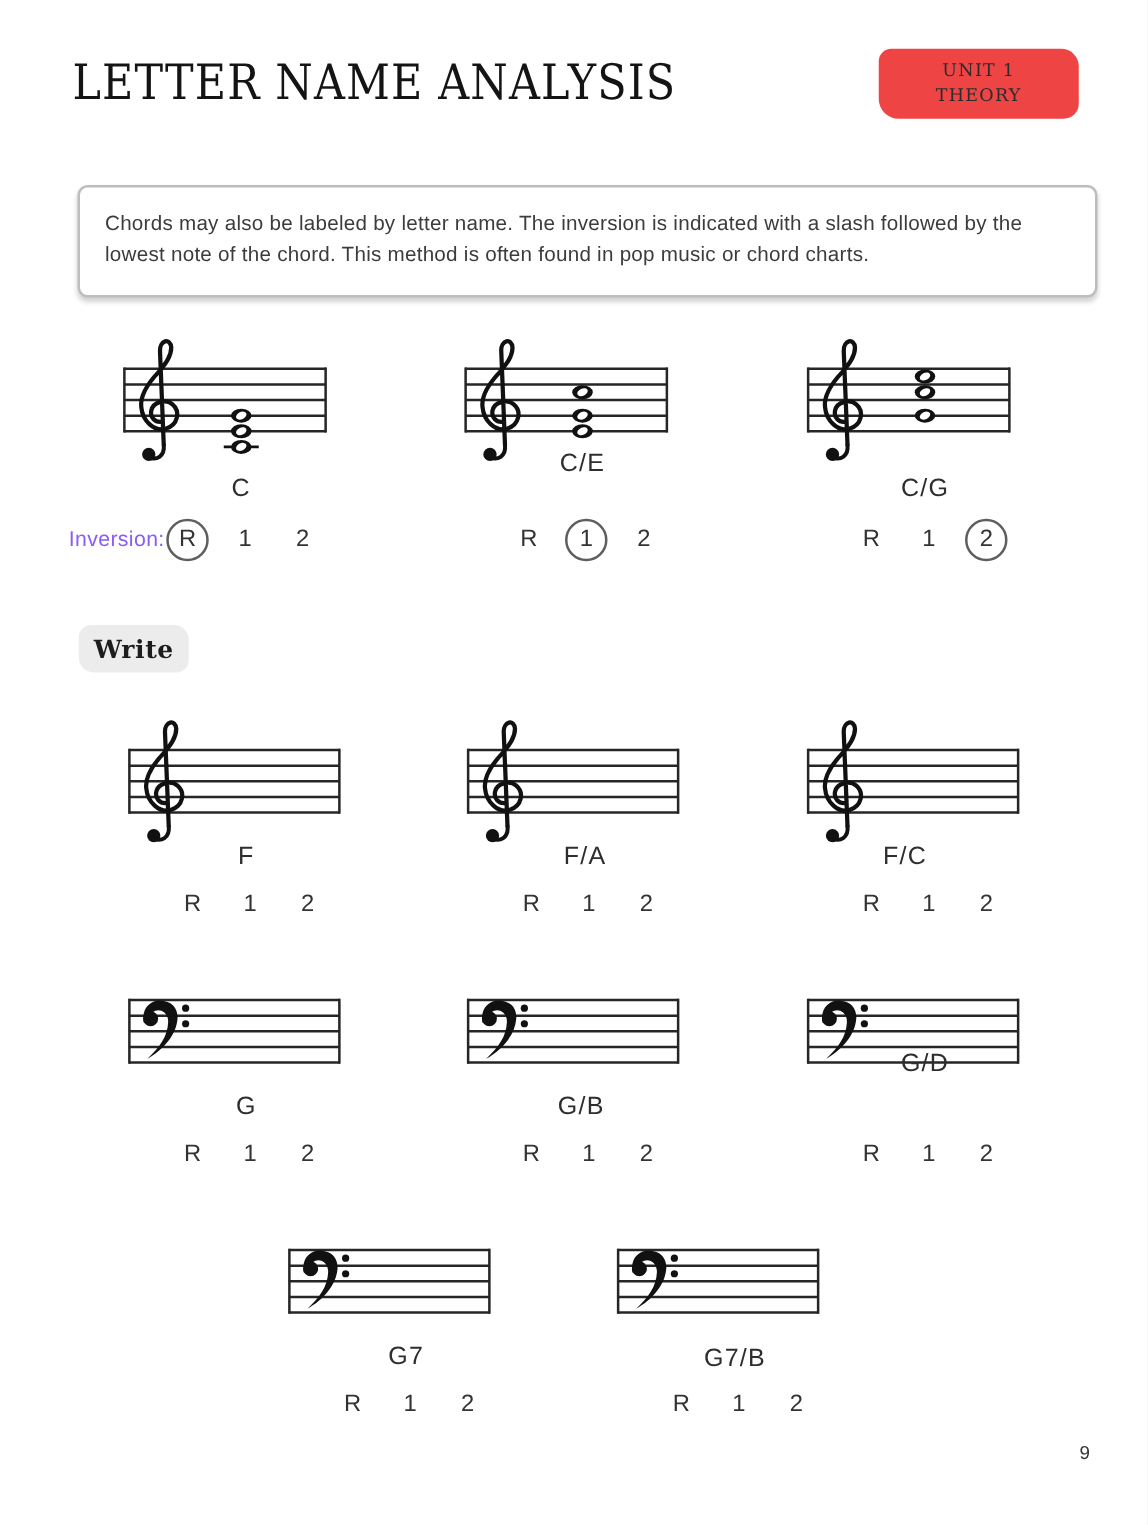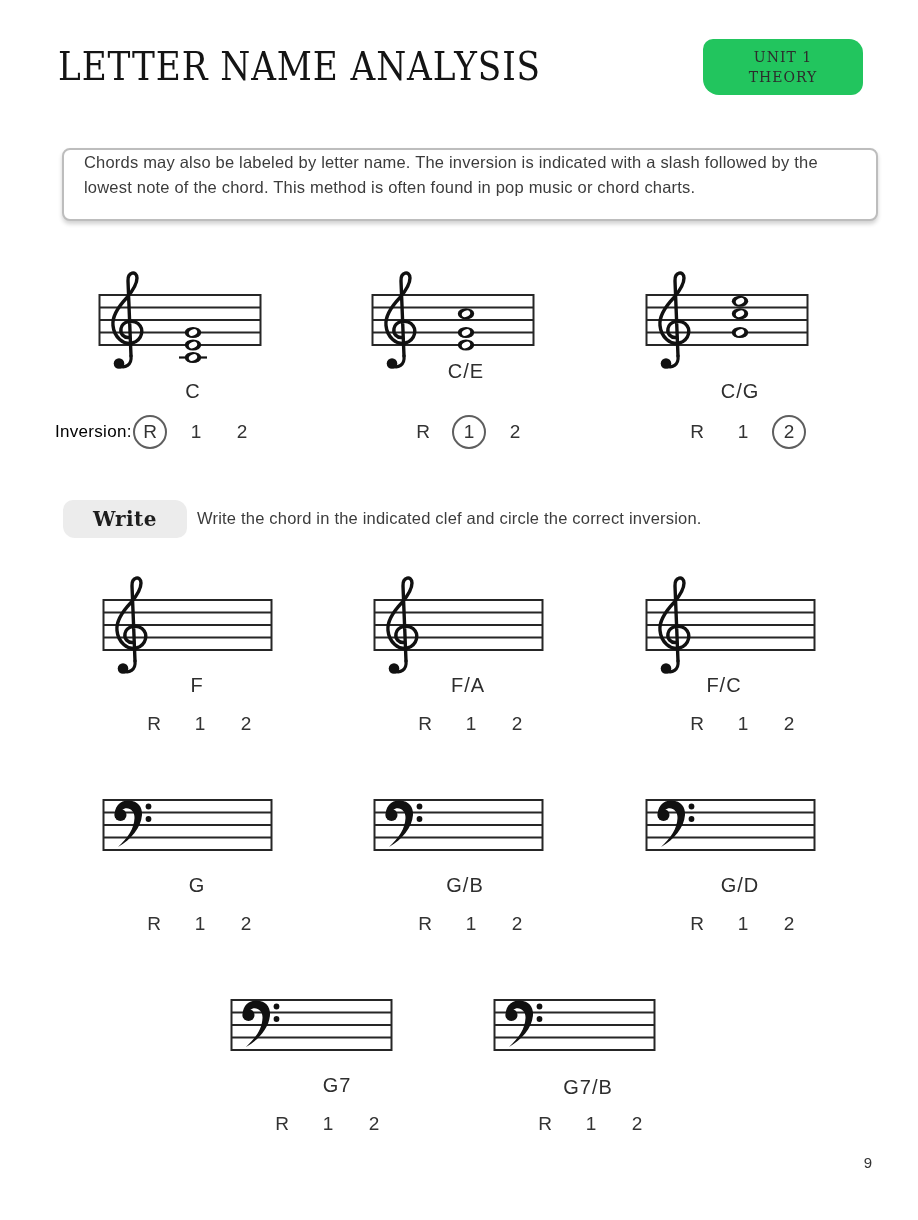--- a/index.html
+++ b/index.html
@@ -10,57 +10,57 @@
   .abs{position:absolute;}
 
   
   .title{
     left:58px;top:44px;
     font-family:"DejaVu Serif","Liberation Serif",serif;
     font-size:39px;font-weight:400;color:#141414;letter-spacing:1px;
     transform:scaleX(0.88);transform-origin:left top;white-space:nowrap;
   }
   .unit-badge{
-    left:703px;top:39px;width:160px;height:56px;background:#22c55e;
+    left:703px;top:39px;width:160px;height:56px;background:#ef4444;
     border-radius:10px 14px 12px 16px;
     display:flex;flex-direction:column;align-items:center;justify-content:center;
     font-family:"DejaVu Serif","Liberation Serif",serif;font-size:14px;color:#2c2c2c;
     letter-spacing:1px;line-height:1.45;text-align:center;
   }
 
   
   .info-box{
     left:62px;top:148px;width:816px;box-sizing:border-box;
     border:2px solid #bdbdbd;border-radius:8px;background:#fff;
     box-shadow:0 3px 4px rgba(0,0,0,0.18);
-    padding:0 20px 19px 20px;
+    padding:17px 20px 19px 20px;
     font-size:16.5px;line-height:1.5;color:#3c3c3c;letter-spacing:0.2px;
   }
 
   
   svg.staff{overflow:visible;display:block;}
 
   
   .chord-label{
     width:190px;text-align:center;font-size:20px;color:#2e2e2e;letter-spacing:1px;
   }
   .inv-options{
     width:126px;display:flex;justify-content:space-between;align-items:center;height:34px;
   }
   .opt{
     width:34px;height:34px;display:flex;align-items:center;justify-content:center;
     font-size:19px;color:#333;box-sizing:border-box;border-radius:50%;
     border:2px solid transparent;
   }
   .opt.circled{border-color:#5f5f5f;}
-  .inversion-label{font-size:17px;color:#000000;letter-spacing:0.3px;}
+  .inversion-label{font-size:17px;color:#8b5cf6;letter-spacing:0.3px;}
 
   
   .write-badge{
-    left:63px;top:500px;width:124px;height:38px;background:#ececec;
+    left:63px;top:500px;width:88px;height:38px;background:#ececec;
     border-radius:10px 12px 10px 12px;
     display:flex;align-items:center;justify-content:center;
     font-family:"DejaVu Serif","Liberation Serif",serif;font-weight:700;
     font-size:20px;color:#1d1d1d;letter-spacing:0.5px;
   }
   .instruction{left:197px;top:509px;font-size:16.5px;color:#3c3c3c;letter-spacing:0.2px;}
 
   .page-number{left:846px;top:1154px;width:26px;text-align:right;font-size:15px;color:#333;}
 </style>
 </head>
@@ -186,21 +186,20 @@
   </div>
   <div class="abs inv-options" style="left:680px;top:415px">
     <span class="opt">R</span>
     <span class="opt">1</span>
     <span class="opt circled">2</span>
   </div>
 
   <div class="abs write-badge">
     <span>Write</span>
   </div>
-  <div class="abs instruction">Write the chord in the indicated clef and circle the correct inversion.</div>
 
   <svg class="abs staff" style="left:102px;top:573px" width="171" height="106" viewBox="0 0 171 106">
       <g>
         <line x1="1" x2="170" y1="27" y2="27" stroke="#262626" stroke-width="2"></line>
         <line x1="1" x2="170" y1="39.5" y2="39.5" stroke="#262626" stroke-width="2"></line>
         <line x1="1" x2="170" y1="52" y2="52" stroke="#262626" stroke-width="2"></line>
         <line x1="1" x2="170" y1="64.5" y2="64.5" stroke="#262626" stroke-width="2"></line>
         <line x1="1" x2="170" y1="77" y2="77" stroke="#262626" stroke-width="2"></line>
         <rect x="0.5" y="26" width="2" height="52" fill="#262626"></rect>
         <rect x="168.5" y="26" width="2" height="52" fill="#262626"></rect>
@@ -284,21 +283,21 @@
         <line x1="1" x2="170" y1="64.5" y2="64.5" stroke="#262626" stroke-width="2"></line>
         <line x1="1" x2="170" y1="77" y2="77" stroke="#262626" stroke-width="2"></line>
         <rect x="0.5" y="26" width="2" height="52" fill="#262626"></rect>
         <rect x="168.5" y="26" width="2" height="52" fill="#262626"></rect>
       </g>
     <use href="#bass-clef" x="4"></use>
   </svg>
 
   <div class="abs chord-label" style="left:102px;top:874px">G</div>
   <div class="abs chord-label" style="left:370px;top:874px">G/B</div>
-  <div class="abs chord-label" style="left:645px;top:874px">G/D</div>
+  <div class="abs chord-label" style="left:645px;top:840px">G/D</div>
 
   <div class="abs inv-options" style="left:137px;top:907px">
     <span class="opt">R</span>
     <span class="opt">1</span>
     <span class="opt">2</span>
   </div>
   <div class="abs inv-options" style="left:408px;top:907px">
     <span class="opt">R</span>
     <span class="opt">1</span>
     <span class="opt">2</span>
@@ -327,21 +326,21 @@
         <line x1="1" x2="162" y1="39.5" y2="39.5" stroke="#262626" stroke-width="2"></line>
         <line x1="1" x2="162" y1="52" y2="52" stroke="#262626" stroke-width="2"></line>
         <line x1="1" x2="162" y1="64.5" y2="64.5" stroke="#262626" stroke-width="2"></line>
         <line x1="1" x2="162" y1="77" y2="77" stroke="#262626" stroke-width="2"></line>
         <rect x="0.5" y="26" width="2" height="52" fill="#262626"></rect>
         <rect x="160.5" y="26" width="2" height="52" fill="#262626"></rect>
       </g>
     <use href="#bass-clef" x="4"></use>
   </svg>
 
-  <div class="abs chord-label" style="left:242px;top:1074px">G7</div>
+  <div class="abs chord-label" style="left:230px;top:1074px">G7</div>
   <div class="abs chord-label" style="left:493px;top:1076px">G7/B</div>
 
   <div class="abs inv-options" style="left:265px;top:1107px">
     <span class="opt">R</span>
     <span class="opt">1</span>
     <span class="opt">2</span>
   </div>
   <div class="abs inv-options" style="left:528px;top:1107px">
     <span class="opt">R</span>
     <span class="opt">1</span>

